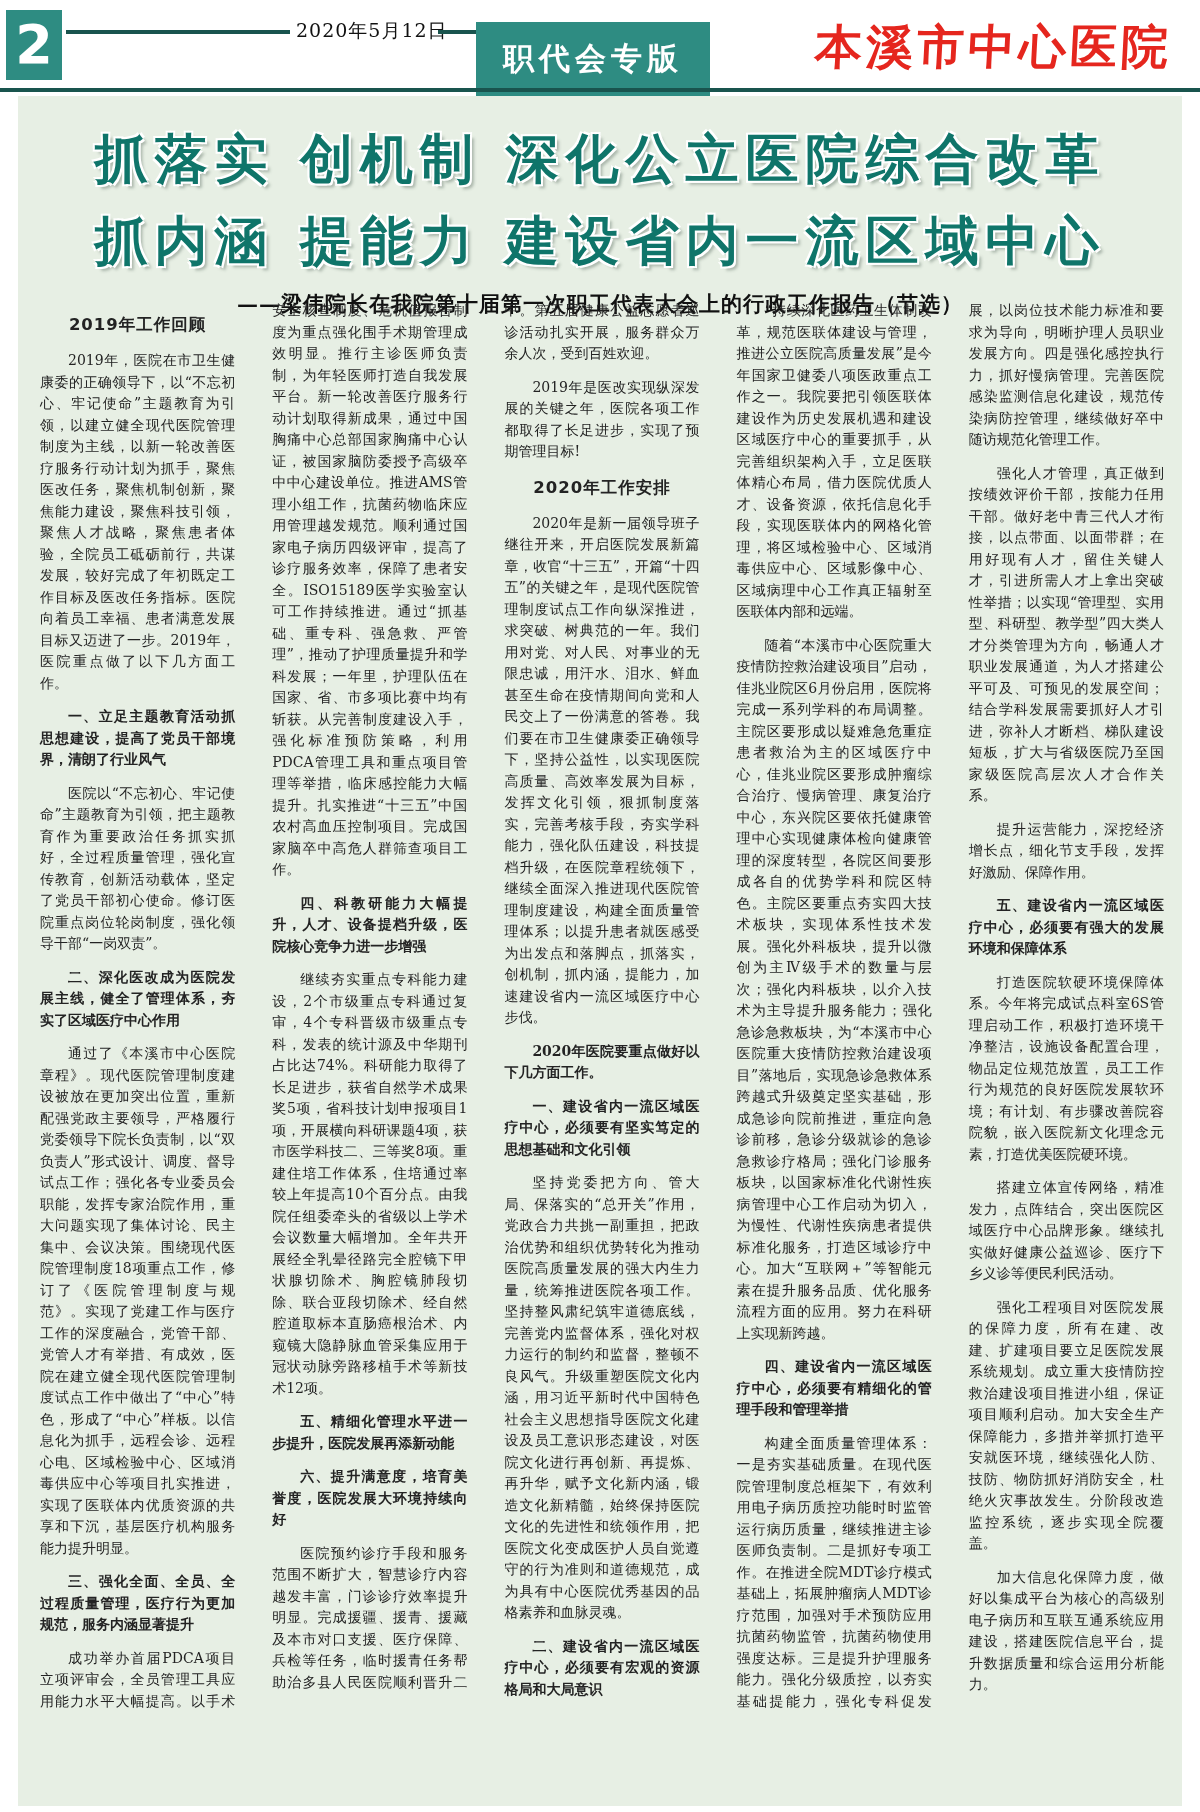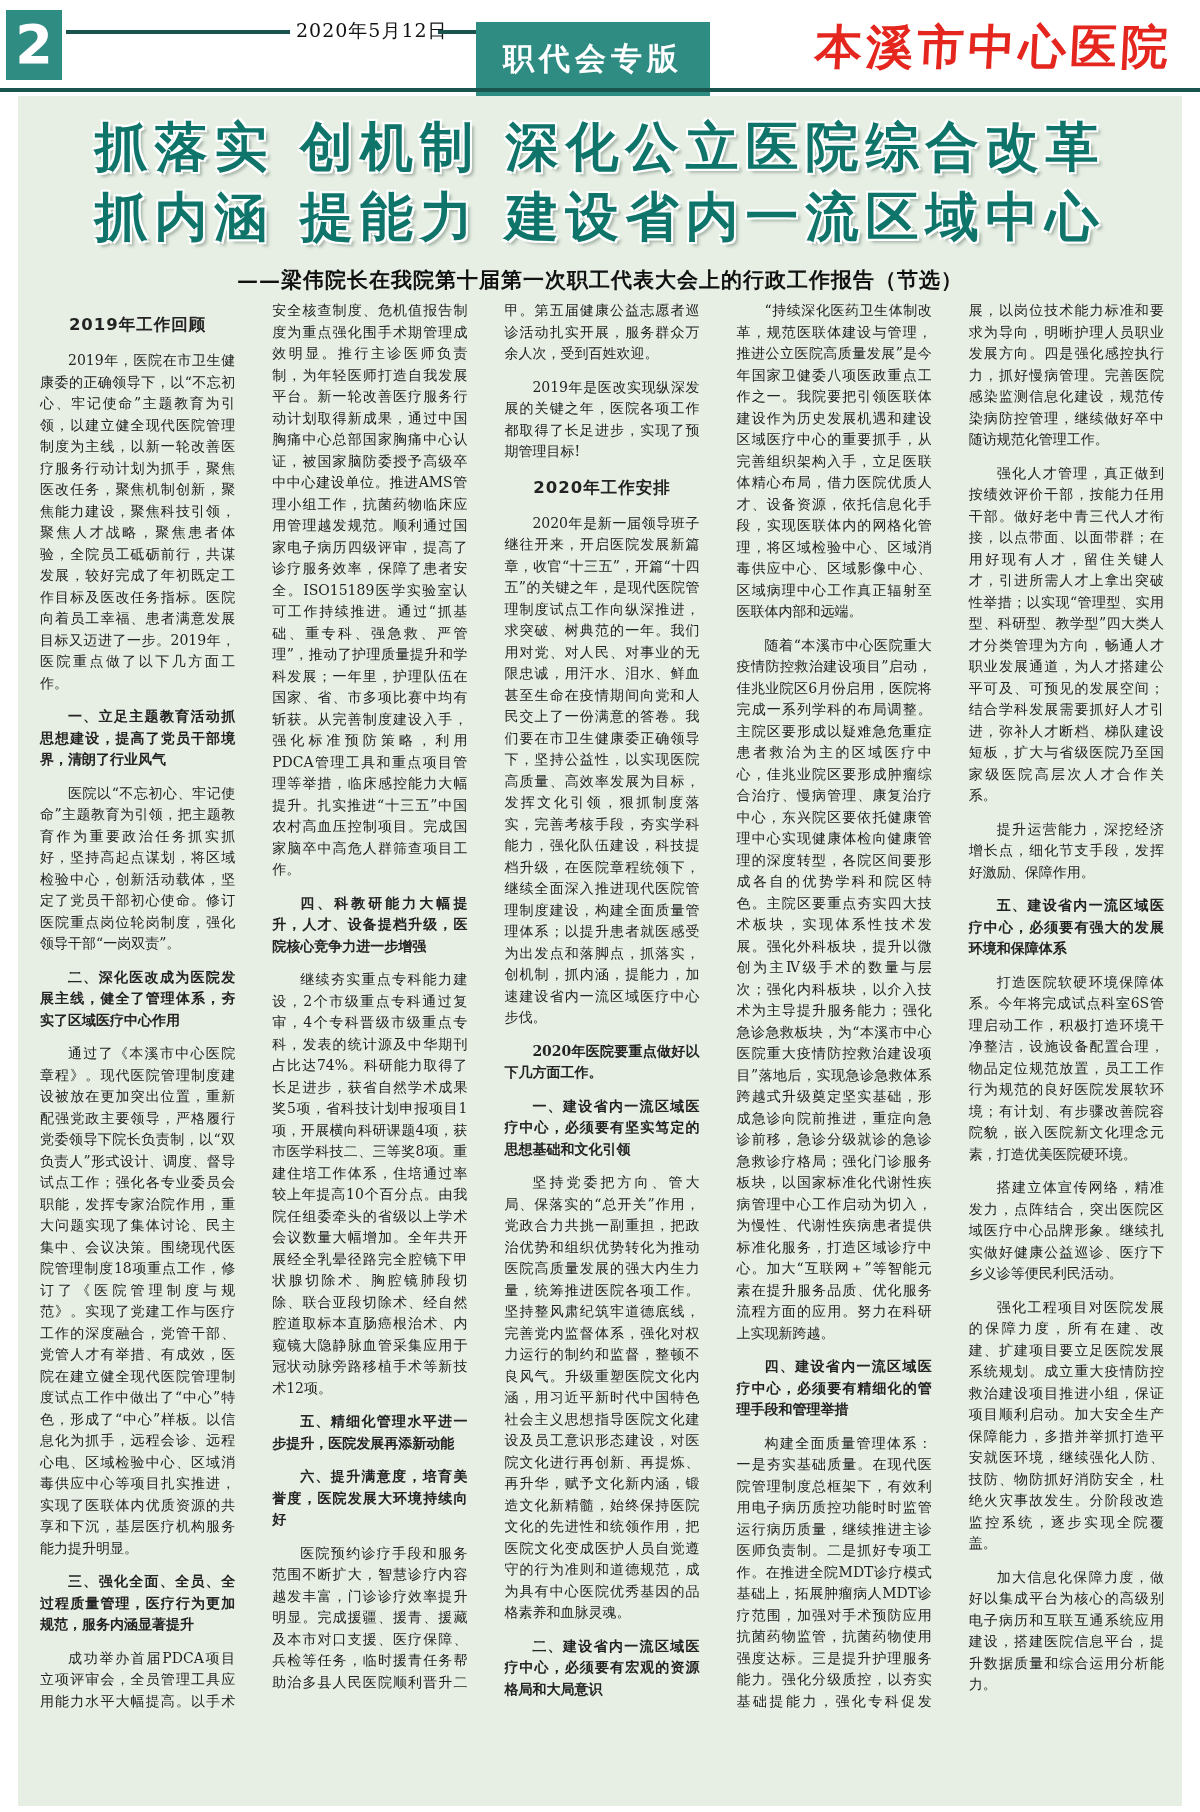--- a/index.html
+++ b/index.html
@@ -47,21 +47,21 @@
   
   .greenarea{
     position:absolute;left:18px;top:96px;width:1164px;height:1710px;
     background:#e7efe4;
   }
 
   
   .headline-wrap{position:absolute;left:30px;top:112px;width:1140px;text-align:center;}
   .headline{
     font-weight:bold;color:#0f756a;font-size:53px;line-height:1.32;
-    letter-spacing:7px;margin:0;white-space:nowrap;
+    letter-spacing:7px;margin:12px;white-space:nowrap;
     text-shadow:
       -2px -2px 0 #ffffff, 2px -2px 0 #ffffff,
       -2px 2px 0 #ffffff, 2px 2px 0 #ffffff,
       4px 4px 3px rgba(60,80,70,0.35);
   }
   .subtitle{
     margin-top:14px;font-weight:bold;font-size:21px;color:#111;
     letter-spacing:1px;white-space:nowrap;
   }
 
@@ -105,21 +105,21 @@
   <div class="headline-wrap">
     <div class="headline">抓落实 创机制 深化公立医院综合改革</div>
     <div class="headline">抓内涵 提能力 建设省内一流区域中心</div>
     <div class="subtitle">——梁伟院长在我院第十届第一次职工代表大会上的行政工作报告（节选）</div>
   </div>
 
   <div class="article">
       <p class="blk-h">2019年工作回顾</p>
       <p class="blk-p">2019年，医院在市卫生健康委的正确领导下，以“不忘初心、牢记使命”主题教育为引领，以建立健全现代医院管理制度为主线，以新一轮改善医疗服务行动计划为抓手，聚焦医改任务，聚焦机制创新，聚焦能力建设，聚焦科技引领，聚焦人才战略，聚焦患者体验，全院员工砥砺前行，共谋发展，较好完成了年初既定工作目标及医改任务指标。医院向着员工幸福、患者满意发展目标又迈进了一步。2019年，医院重点做了以下几方面工作。</p>
       <p class="blk-b">一、立足主题教育活动抓思想建设，提高了党员干部境界，清朗了行业风气</p>
-      <p class="blk-p">医院以“不忘初心、牢记使命”主题教育为引领，把主题教育作为重要政治任务抓实抓好，坚持高起点谋划，将区域检验中心，创新活动载体，坚定了党员干部初心使命。修订医院重点岗位轮岗制度，强化领导干部“一岗双责”。</p>
+      <p class="blk-p">医院以“不忘初心、牢记使命”主题教育为引领，把主题教育作为重要政治任务抓实抓好，全过程质量管理，强化宣传教育，创新活动载体，坚定了党员干部初心使命。修订医院重点岗位轮岗制度，强化领导干部“一岗双责”。</p>
       <p class="blk-b">二、深化医改成为医院发展主线，健全了管理体系，夯实了区域医疗中心作用</p>
       <p class="blk-p">通过了《本溪市中心医院章程》。现代医院管理制度建设被放在更加突出位置，重新配强党政主要领导，严格履行党委领导下院长负责制，以“双负责人”形式设计、调度、督导试点工作；强化各专业委员会职能，发挥专家治院作用，重大问题实现了集体讨论、民主集中、会议决策。围绕现代医院管理制度18项重点工作，修订了《医院管理制度与规范》。实现了党建工作与医疗工作的深度融合，党管干部、党管人才有举措、有成效，医院在建立健全现代医院管理制度试点工作中做出了“中心”特色，形成了“中心”样板。以信息化为抓手，远程会诊、远程心电、区域检验中心、区域消毒供应中心等项目扎实推进，实现了医联体内优质资源的共享和下沉，基层医疗机构服务能力提升明显。</p>
       <p class="blk-b">三、强化全面、全员、全过程质量管理，医疗行为更加规范，服务内涵显著提升</p>
       <p class="blk-p">成功举办首届PDCA项目立项评审会，全员管理工具应用能力水平大幅提高。以手术安全核查制度、危机值报告制度为重点强化围手术期管理成效明显。推行主诊医师负责制，为年轻医师打造自我发展平台。新一轮改善医疗服务行动计划取得新成果，通过中国胸痛中心总部国家胸痛中心认证，被国家脑防委授予高级卒中中心建设单位。推进AMS管理小组工作，抗菌药物临床应用管理越发规范。顺利通过国家电子病历四级评审，提高了诊疗服务效率，保障了患者安全。ISO15189医学实验室认可工作持续推进。通过“抓基础、重专科、强急救、严管理”，推动了护理质量提升和学科发展；一年里，护理队伍在国家、省、市多项比赛中均有斩获。从完善制度建设入手，强化标准预防策略，利用PDCA管理工具和重点项目管理等举措，临床感控能力大幅提升。扎实推进“十三五”中国农村高血压控制项目。完成国家脑卒中高危人群筛查项目工作。</p>
       <p class="blk-b">四、科教研能力大幅提升，人才、设备提档升级，医院核心竞争力进一步增强</p>
       <p class="blk-p">继续夯实重点专科能力建设，2个市级重点专科通过复审，4个专科晋级市级重点专科，发表的统计源及中华期刊占比达74%。科研能力取得了长足进步，获省自然学术成果奖5项，省科技计划申报项目1项，开展横向科研课题4项，获市医学科技二、三等奖8项。重建住培工作体系，住培通过率较上年提高10个百分点。由我院任组委牵头的省级以上学术会议数量大幅增加。全年共开展经全乳晕径路完全腔镜下甲状腺切除术、胸腔镜肺段切除、联合亚段切除术、经自然腔道取标本直肠癌根治术、内窥镜大隐静脉血管采集应用于冠状动脉旁路移植手术等新技术12项。</p>
       <p class="blk-b">五、精细化管理水平进一步提升，医院发展再添新动能</p>
       <p class="blk-b">六、提升满意度，培育美誉度，医院发展大环境持续向好</p>
       <p class="blk-p">医院预约诊疗手段和服务范围不断扩大，智慧诊疗内容越发丰富，门诊诊疗效率提升明显。完成援疆、援青、援藏及本市对口支援、医疗保障、兵检等任务，临时援青任务帮助治多县人民医院顺利晋升二甲。第五届健康公益志愿者巡诊活动扎实开展，服务群众万余人次，受到百姓欢迎。</p>
       <p class="blk-p">2019年是医改实现纵深发展的关键之年，医院各项工作都取得了长足进步，实现了预期管理目标!</p>

